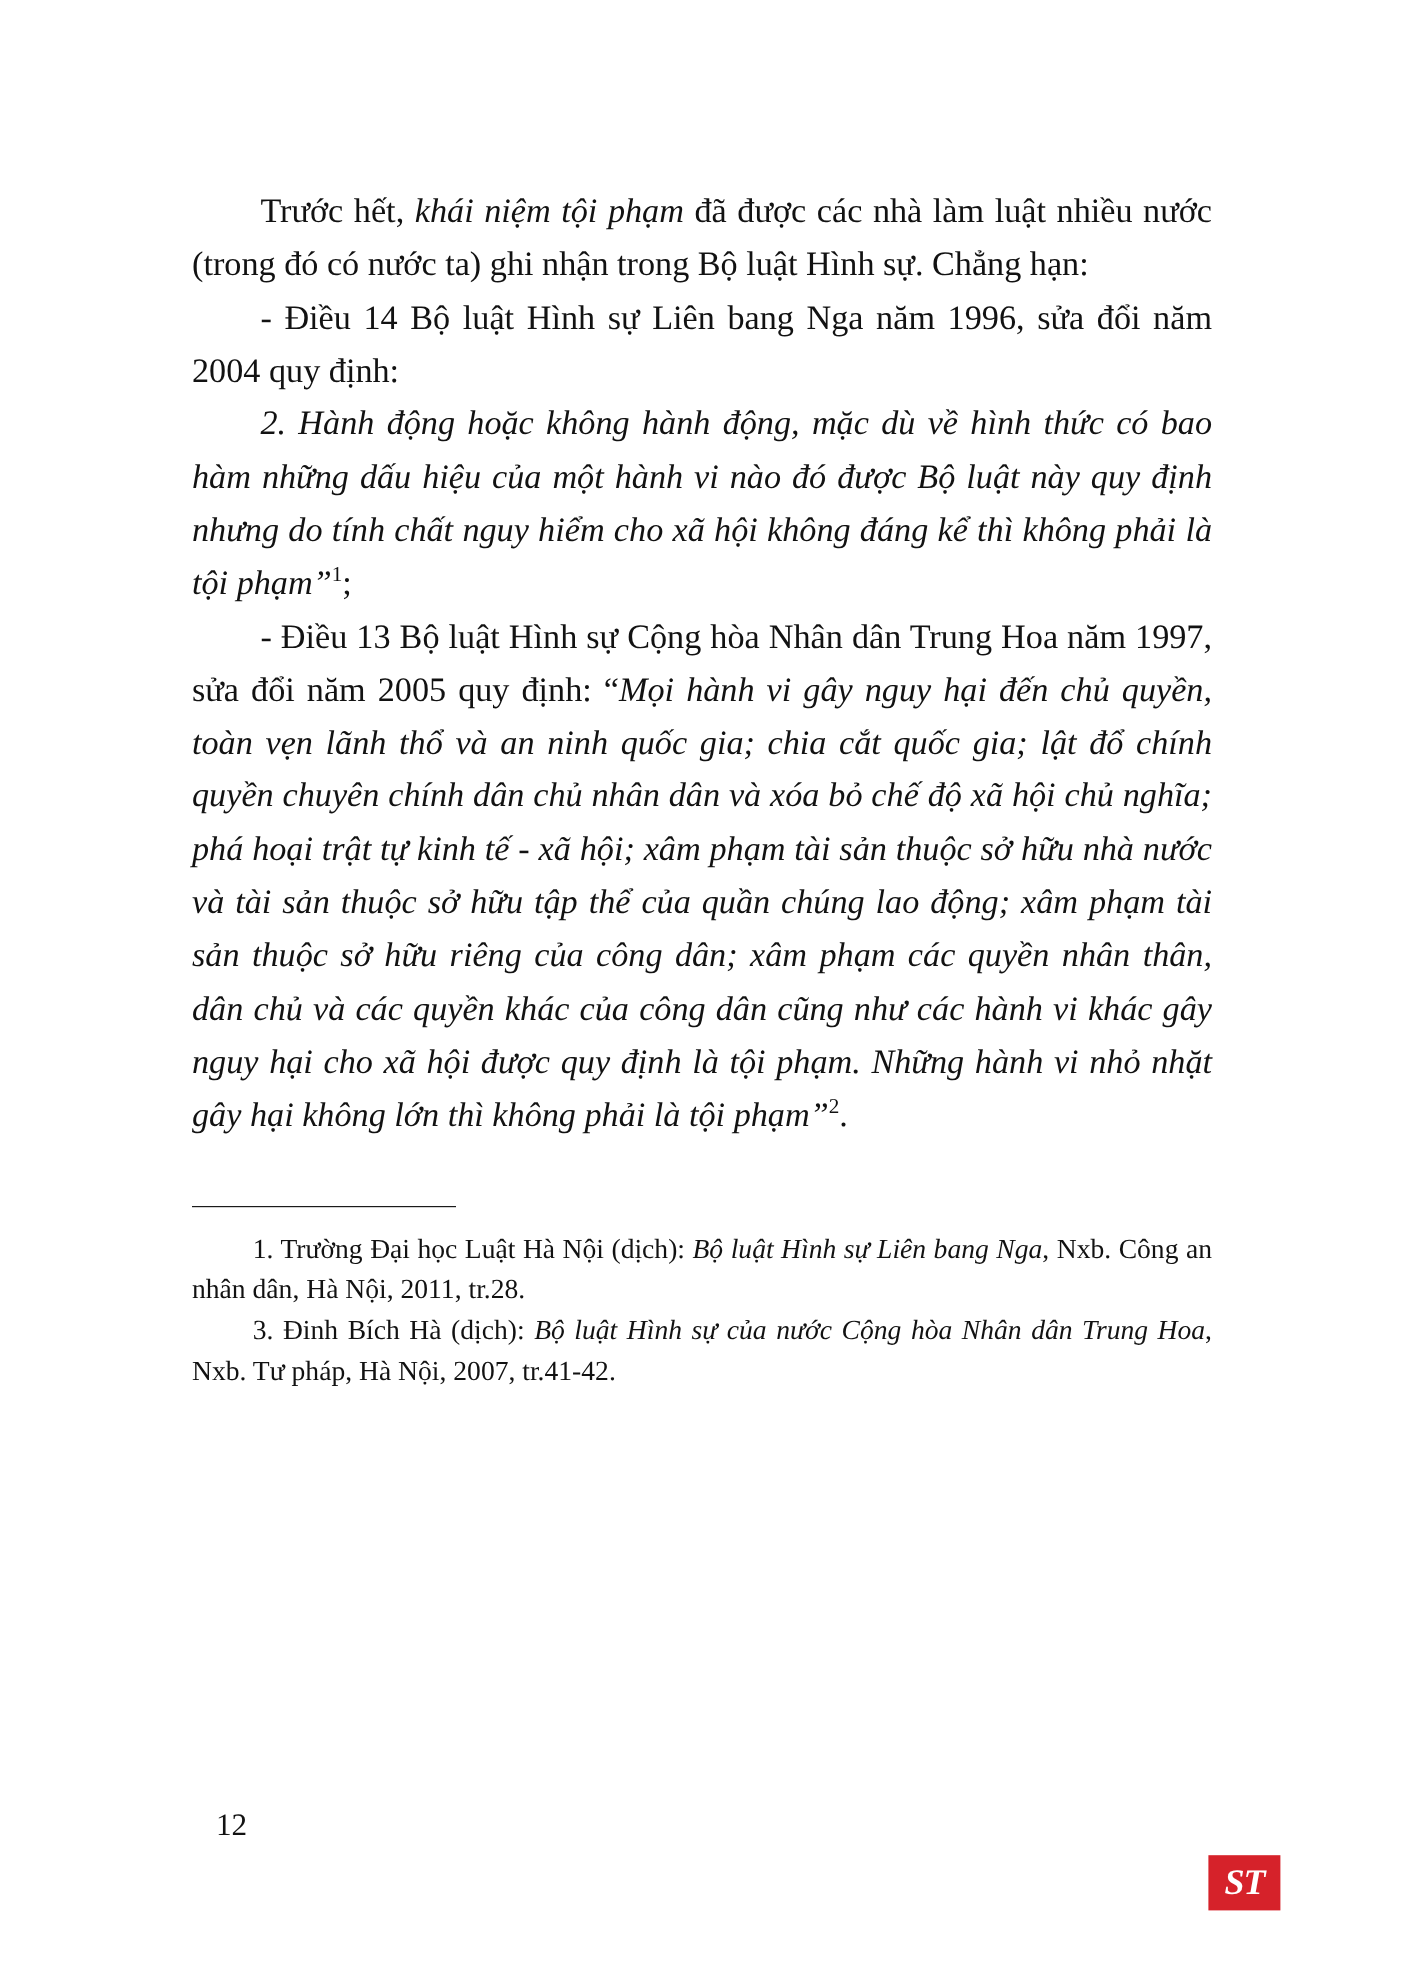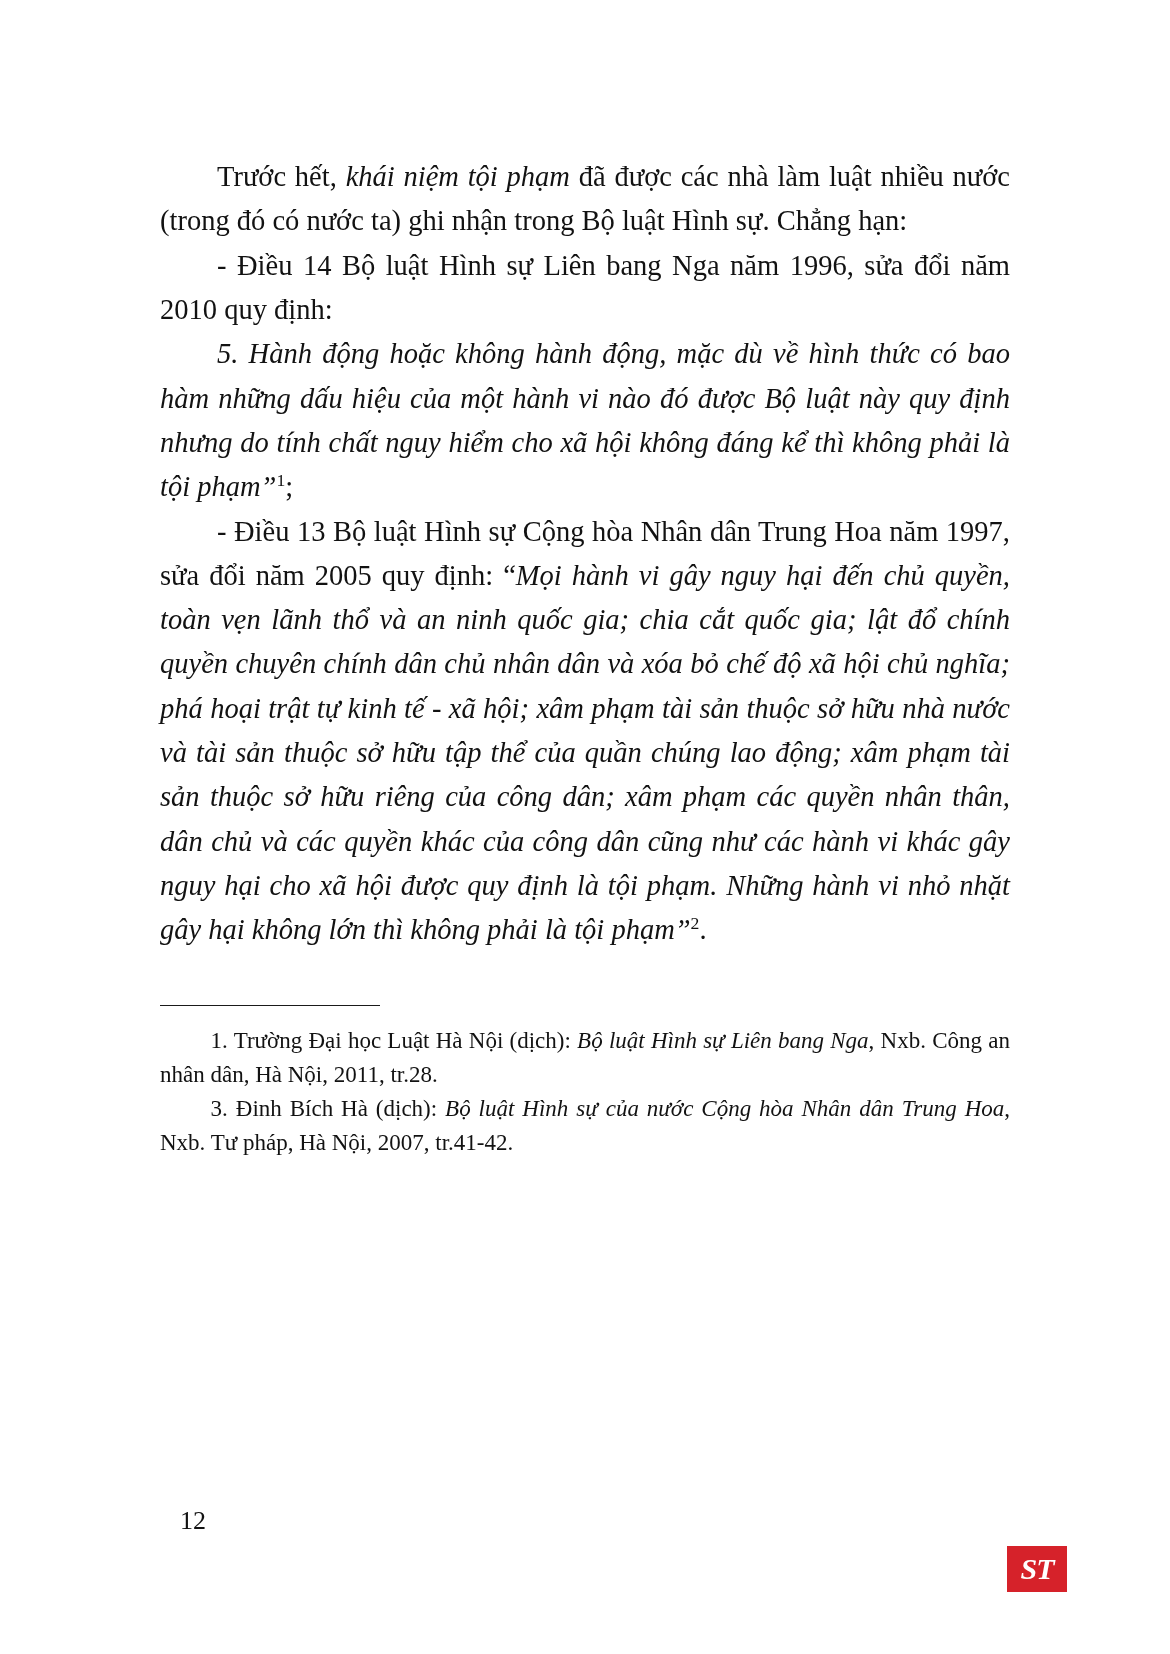--- a/index.html
+++ b/index.html
@@ -85,22 +85,22 @@
     letter-spacing: -1px;
   }
 </style>
 </head>
 <body>
 
 <div class="page">
 
   <div class="body-text">
     <p id="p1"><span>Trước hết, </span><span class="ital">khái niệm tội phạm</span><span> đã được các nhà làm luật nhiều nước (trong đó có nước ta) ghi nhận trong Bộ luật Hình sự. Chẳng hạn:</span></p>
-    <p id="p2"><span>- Điều 14 Bộ luật Hình sự Liên bang Nga năm 1996, sửa đổi năm 2010 quy định:</span></p>
-    <p id="p4"><span class="ital">5. Hành động hoặc không hành động, mặc dù về hình thức có bao hàm những dấu hiệu của một hành vi nào đó được Bộ luật này quy định nhưng do tính chất nguy hiểm cho xã hội không đáng kể thì không phải là tội phạm”</span><sup>1</sup><span>;</span></p>
+    <p id="p2"><span>- Điều 14 Bộ luật Hình sự Liên bang Nga năm 1996, sửa đổi năm 2004 quy định:</span></p>
+    <p id="p4"><span class="ital">2. Hành động hoặc không hành động, mặc dù về hình thức có bao hàm những dấu hiệu của một hành vi nào đó được Bộ luật này quy định nhưng do tính chất nguy hiểm cho xã hội không đáng kể thì không phải là tội phạm”</span><sup>1</sup><span>;</span></p>
     <p id="p5"><span>- Điều 13 Bộ luật Hình sự Cộng hòa Nhân dân Trung Hoa năm 1997, sửa đổi năm 2005 quy định: “</span><span class="ital">Mọi hành vi gây nguy hại đến chủ quyền, toàn vẹn lãnh thổ và an ninh quốc gia; chia cắt quốc gia; lật đổ chính quyền chuyên chính dân chủ nhân dân và xóa bỏ chế độ xã hội chủ nghĩa; phá hoại trật tự kinh tế - xã hội; xâm phạm tài sản thuộc sở hữu nhà nước và tài sản thuộc sở hữu tập thể của quần chúng lao động; xâm phạm tài sản thuộc sở hữu riêng của công dân; xâm phạm các quyền nhân thân, dân chủ và các quyền khác của công dân cũng như các hành vi khác gây nguy hại cho xã hội được quy định là tội phạm. Những hành vi nhỏ nhặt gây hại không lớn thì không phải là tội phạm”</span><sup>2</sup><span>.</span></p>
   </div>
 
   <div class="footnote-rule"></div>
 
   <div class="footnotes">
     <p id="fn1"><span>1. Trường Đại học Luật Hà Nội (dịch): </span><span class="ital">Bộ luật Hình sự Liên bang Nga</span><span>, Nxb. Công an nhân dân, Hà Nội, 2011, tr.28.</span></p>
     <p id="fn2"><span>3. Đinh Bích Hà (dịch): </span><span class="ital">Bộ luật Hình sự của nước Cộng hòa Nhân dân Trung Hoa</span><span>, Nxb. Tư pháp, Hà Nội, 2007, tr.41-42.</span></p>
   </div>
 

